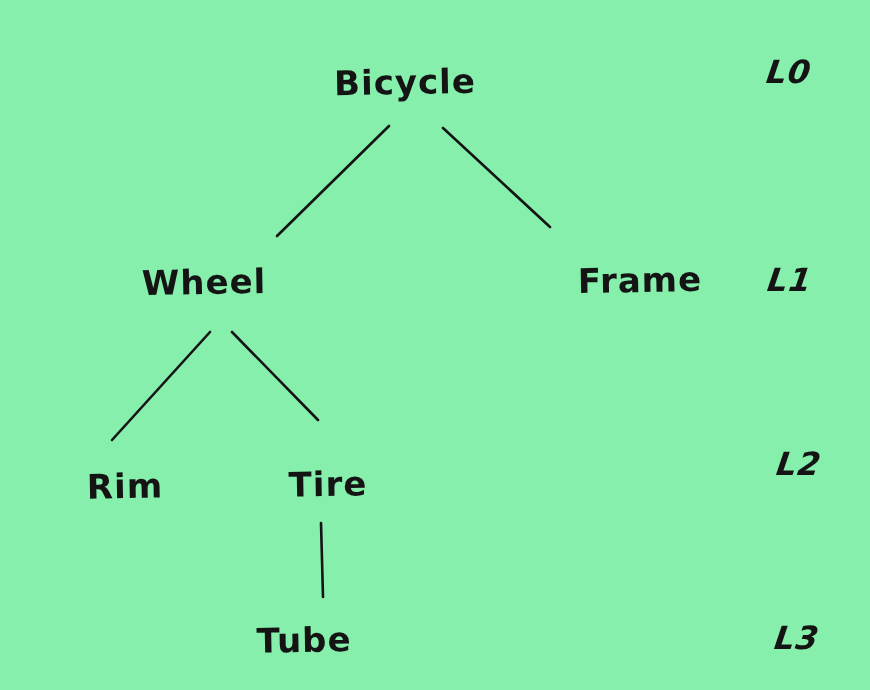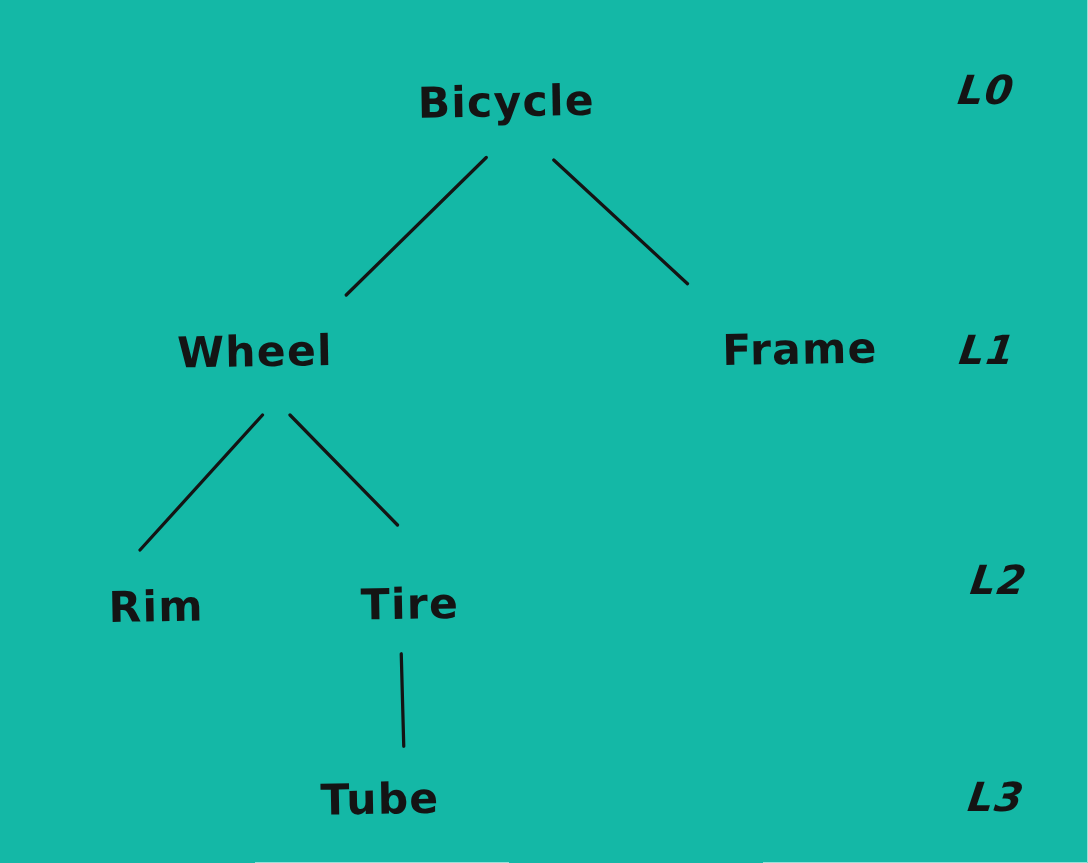--- a/index.html
+++ b/index.html
@@ -4,21 +4,21 @@
 <style>
   html, body {
     margin: 0;
     padding: 0;
     background: #ffffff;
   }
   .canvas {
     position: relative;
     width: 870px;
     height: 690px;
-    background: #14b8a6;
+    background: #86efac;
     overflow: hidden;
     font-family: "DejaVu Sans", sans-serif;
   }
   #edges {
     position: absolute;
     left: 0;
     top: 0;
     width: 870px;
     height: 690px;
   }

